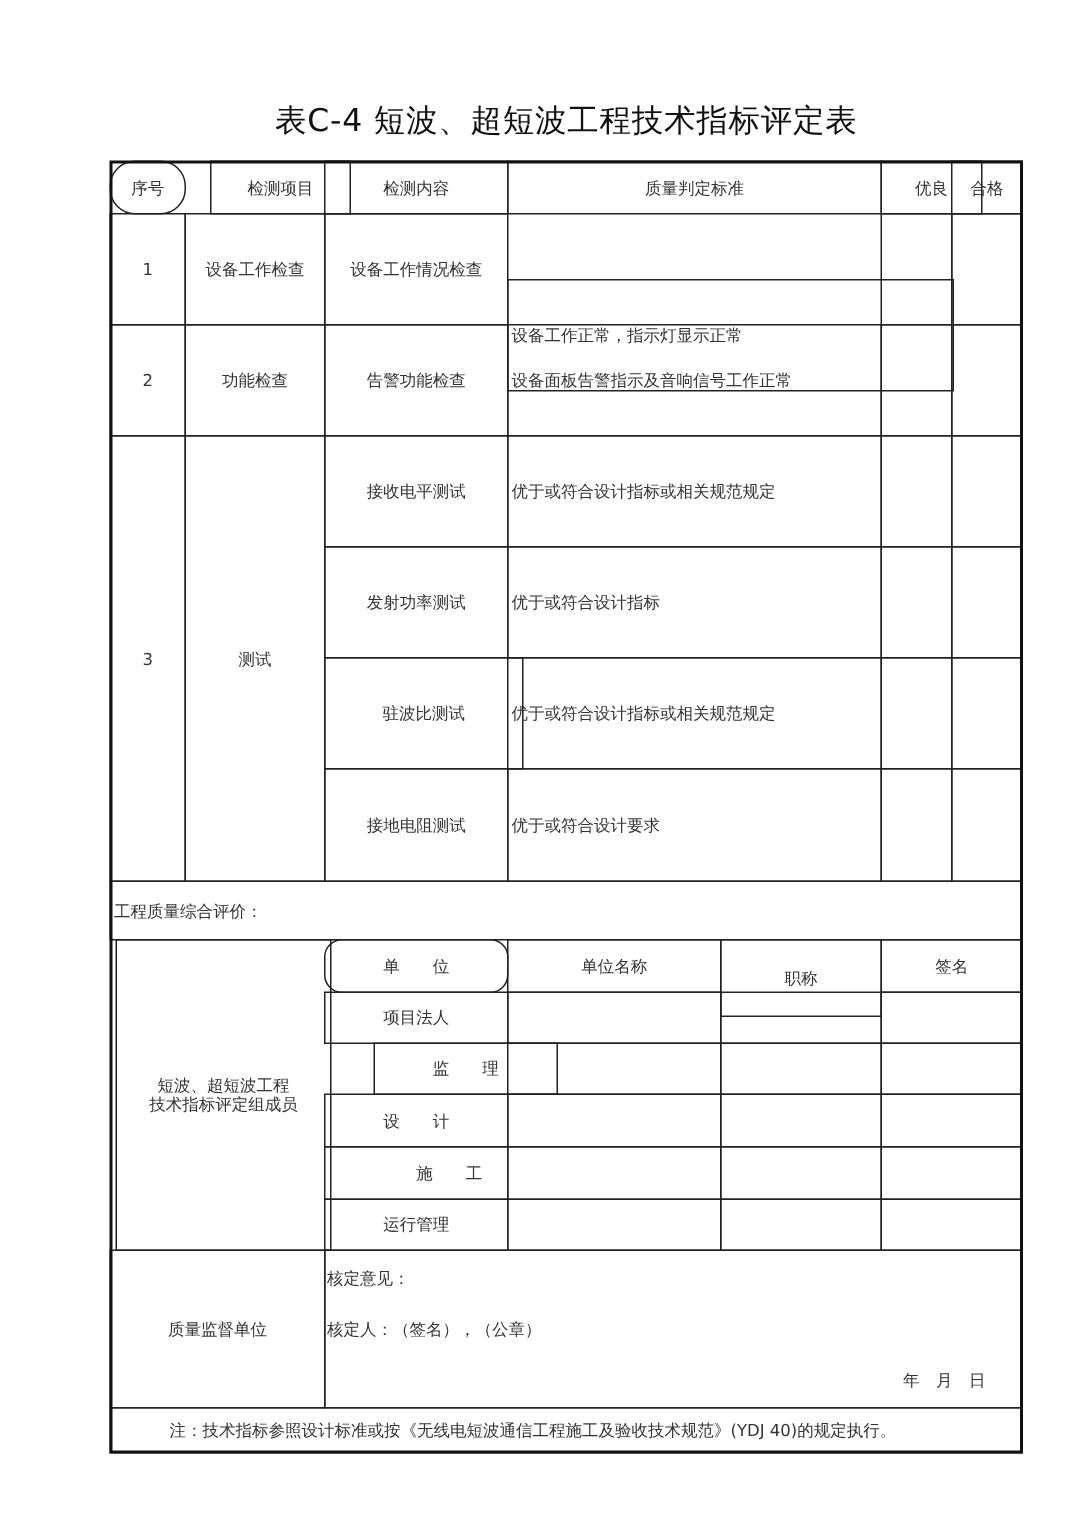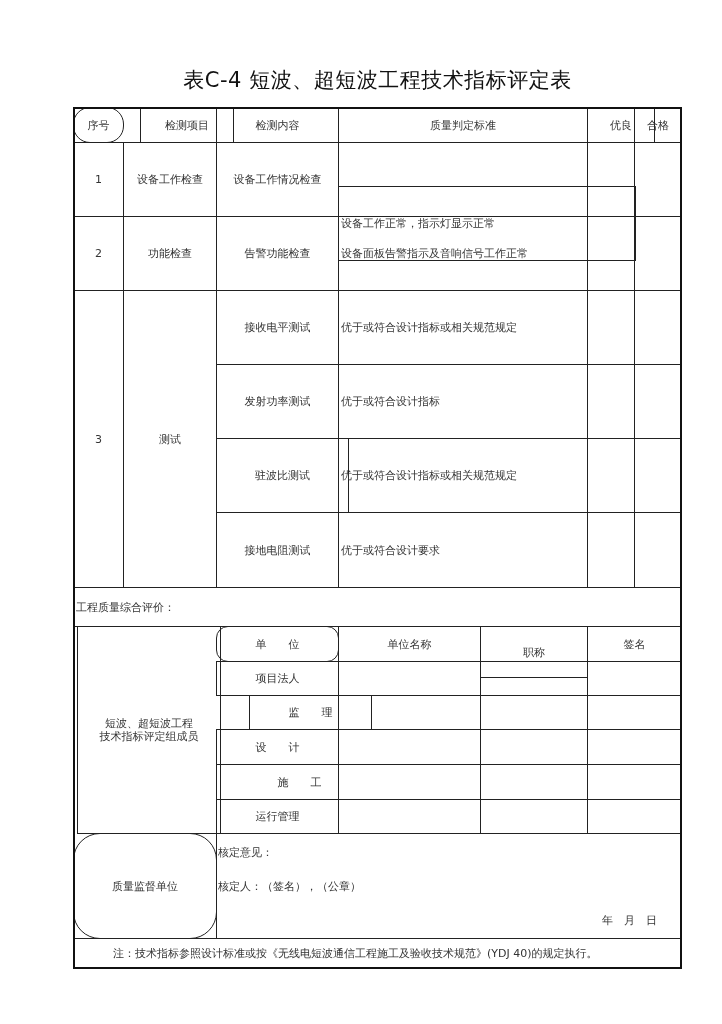--- a/index.html
+++ b/index.html
@@ -90,21 +90,21 @@
 <div class="cell" style="left:216px;top:764px;width:123px;height:36px;padding-left:44px;">施　　工</div>
 <div class="cell" style="left:338px;top:764px;width:143px;height:36px;"></div>
 <div class="cell" style="left:480px;top:764px;width:108px;height:36px;"></div>
 <div class="cell" style="left:587px;top:764px;width:95px;height:36px;"></div>
 
 <div class="cell" style="left:216px;top:799px;width:123px;height:35px;">运行管理</div>
 <div class="cell" style="left:338px;top:799px;width:143px;height:35px;"></div>
 <div class="cell" style="left:480px;top:799px;width:108px;height:35px;"></div>
 <div class="cell" style="left:587px;top:799px;width:95px;height:35px;"></div>
 
-<div class="cell" style="left:73px;top:833px;width:144px;height:106px;border-radius:27px;">质量监督单位</div>
+<div class="cell" style="left:73px;top:833px;width:144px;height:106px;">质量监督单位</div>
 <div class="cell" style="left:216px;top:833px;width:466px;height:106px;"></div>
 <span class="txt" style="left:218px;top:845px;">核定意见：</span>
 <span class="txt" style="left:218px;top:879px;">核定人：（签名），（公章）</span>
 <span class="txt" style="left:602px;top:913px;word-spacing:4px;">年　月　日</span>
 
 <div class="cell left" style="left:73px;top:938px;width:609px;height:31px;padding-left:39px;">注：技术指标参照设计标准或按《无线电短波通信工程施工及验收技术规范》(YDJ 40)的规定执行。</div>
 
 <div class="outer"></div>
 
 </body></html>

